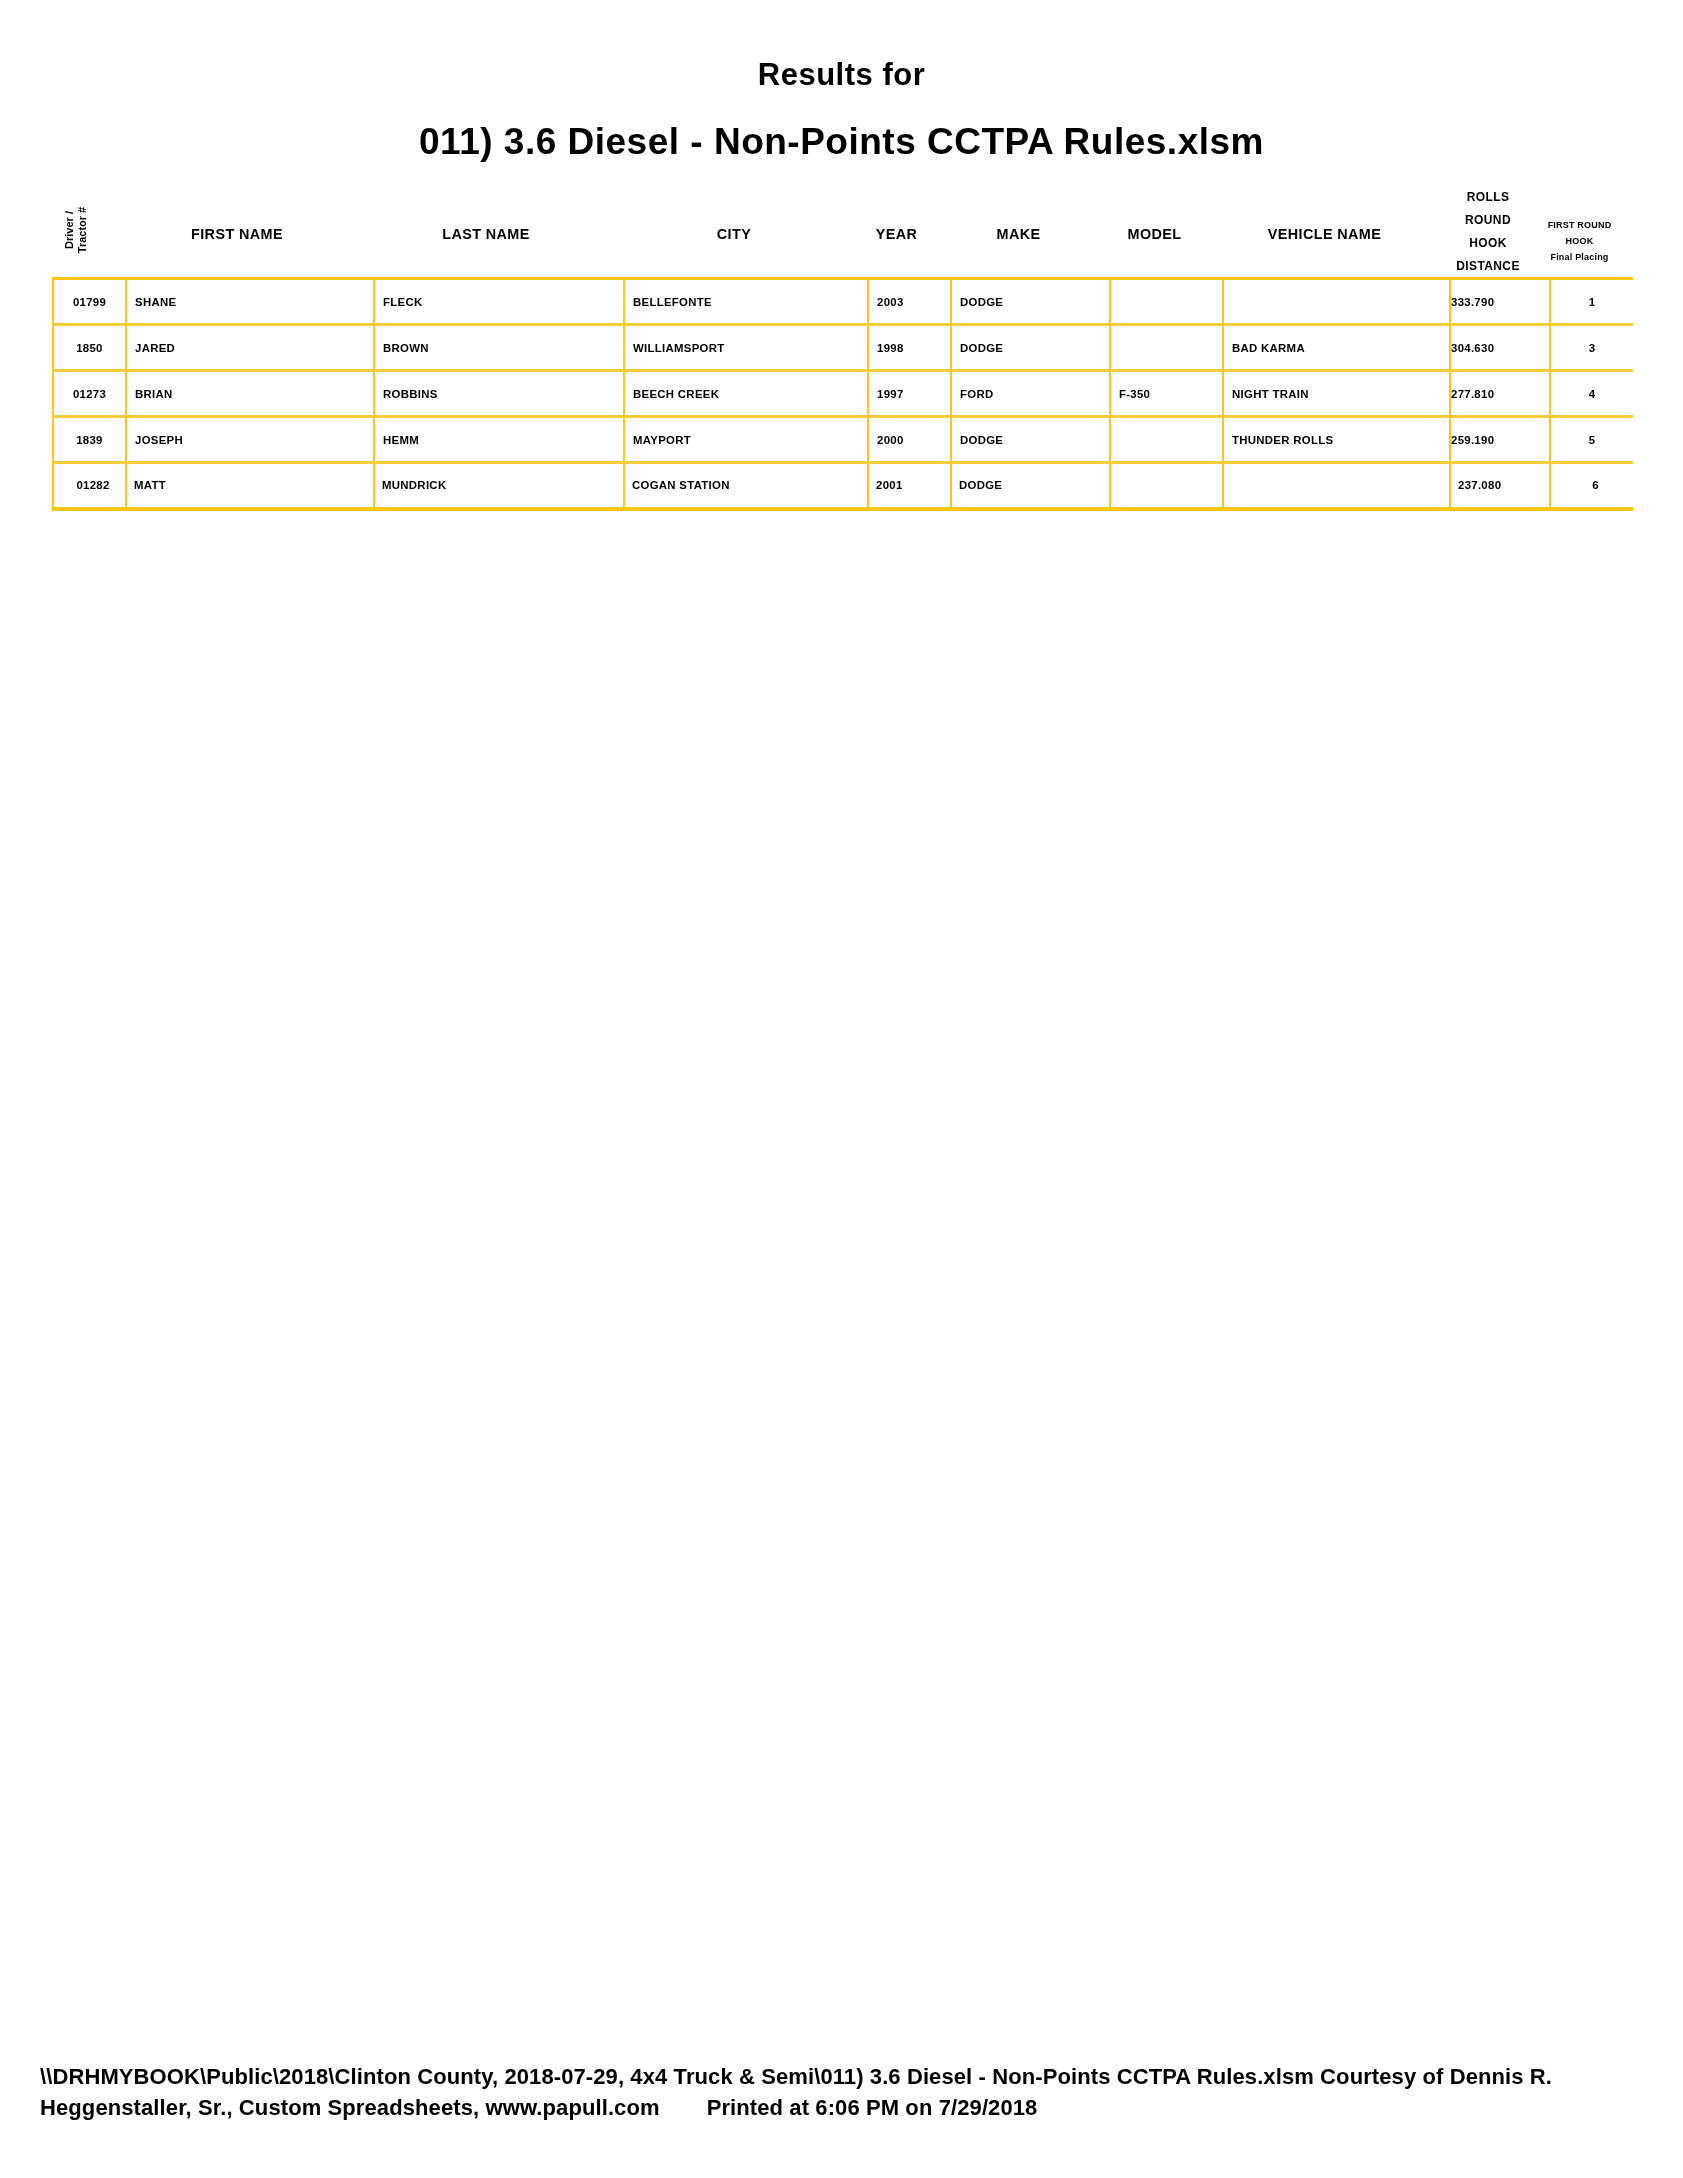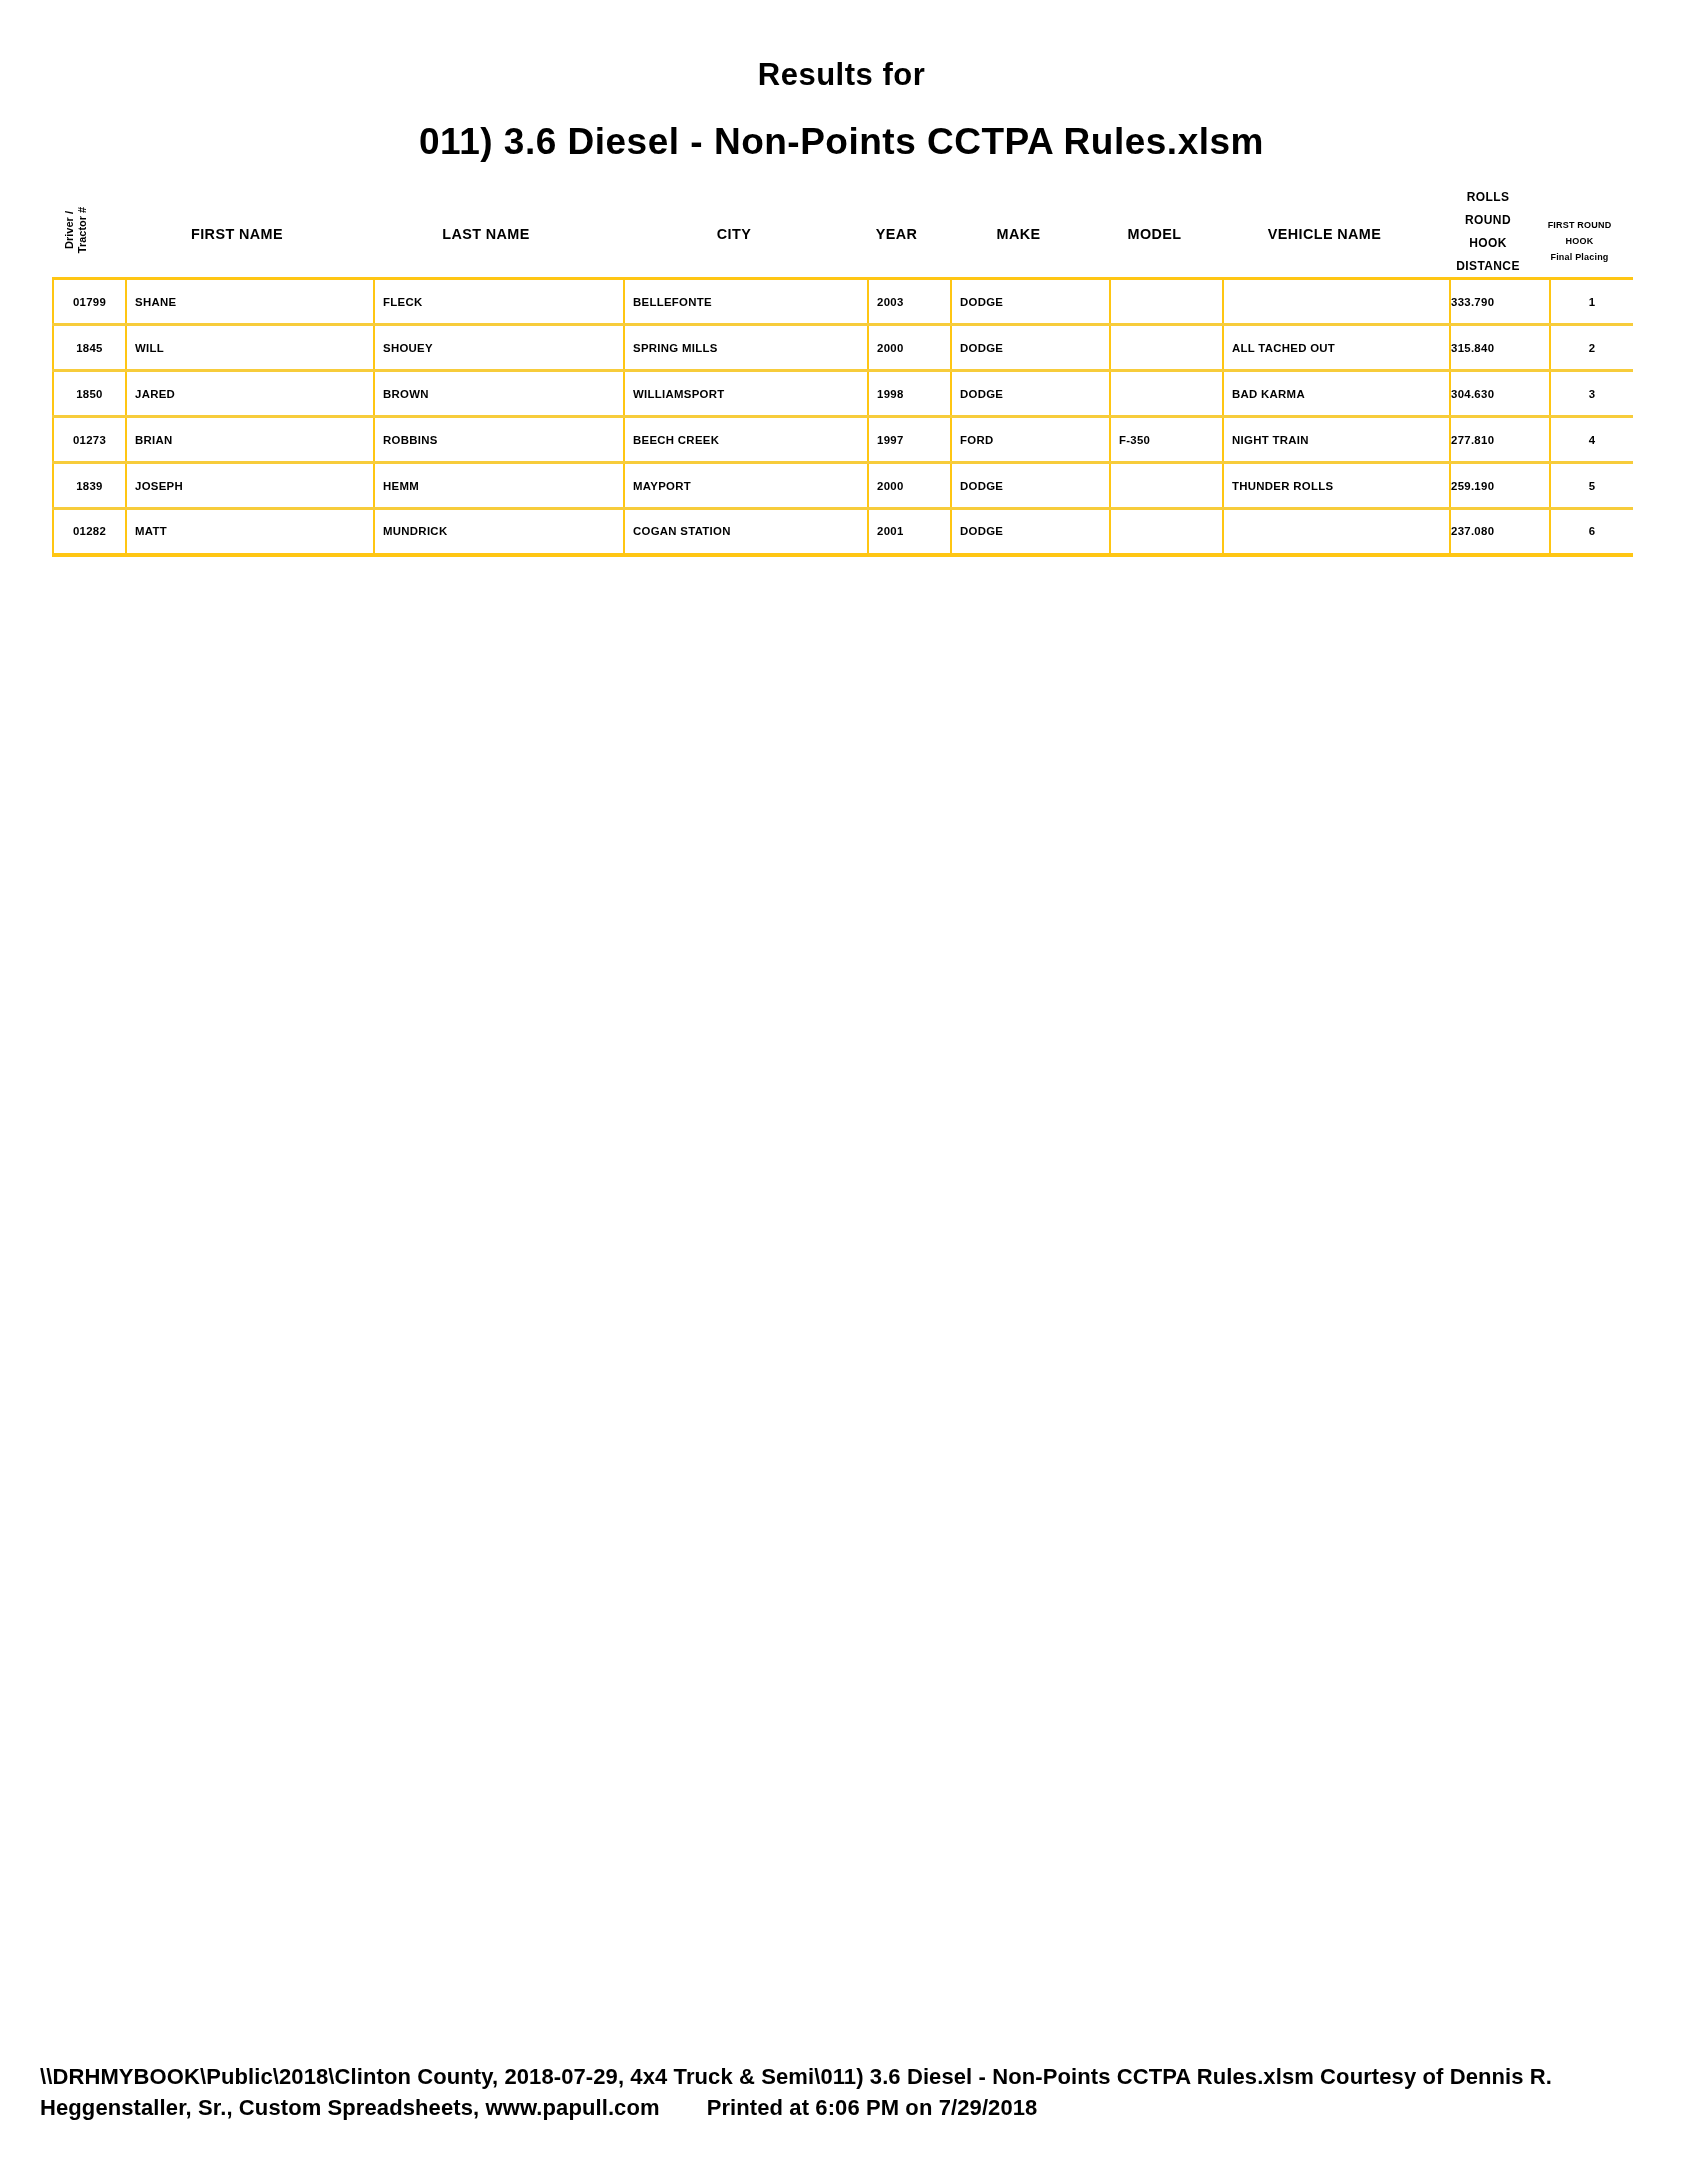--- a/index.html
+++ b/index.html
@@ -59,21 +59,21 @@
   table.results td{
     height:46px;
     border-right:2px solid var(--gold);
     border-bottom:3px solid var(--gold-sep);
     font-size:11.4px; font-weight:bold;
     padding:0 0 0 8px;
     vertical-align:middle;
     overflow:hidden; white-space:nowrap;
     letter-spacing:0.3px;
   }
-  table.results tr:last-child td{border-bottom:4px solid var(--gold);}
+  table.results tr:last-child td{border-bottom:4px solid var(--gold);padding-left:7px;}
   table.results td.c-driver{text-align:center; padding:0;}
   table.results td.c-dist{text-align:left; padding:0 5px 0 0;}
   table.results td.c-place{text-align:center; padding:0; border-right:none;}
   
   .footer{
     position:absolute; left:40px; top:2061px; width:1604px;
     font-size:22px; font-weight:bold; line-height:31px;
     letter-spacing:0.1px;
   }
   .footer .gap{display:inline-block; margin-left:47px;}
@@ -128,32 +128,20 @@
         <td>FLECK</td>
         <td>BELLEFONTE</td>
         <td>2003</td>
         <td>DODGE</td>
         <td></td>
         <td></td>
         <td class="c-dist">333.790</td>
         <td class="c-place">1</td>
       </tr>
       <tr>
-        <td class="c-driver">1845</td>
-        <td>WILL</td>
-        <td>SHOUEY</td>
-        <td>SPRING MILLS</td>
-        <td>2000</td>
-        <td>DODGE</td>
-        <td></td>
-        <td>ALL TACHED OUT</td>
-        <td class="c-dist">315.840</td>
-        <td class="c-place">2</td>
-      </tr>
-      <tr>
         <td class="c-driver">1850</td>
         <td>JARED</td>
         <td>BROWN</td>
         <td>WILLIAMSPORT</td>
         <td>1998</td>
         <td>DODGE</td>
         <td></td>
         <td>BAD KARMA</td>
         <td class="c-dist">304.630</td>
         <td class="c-place">3</td>

